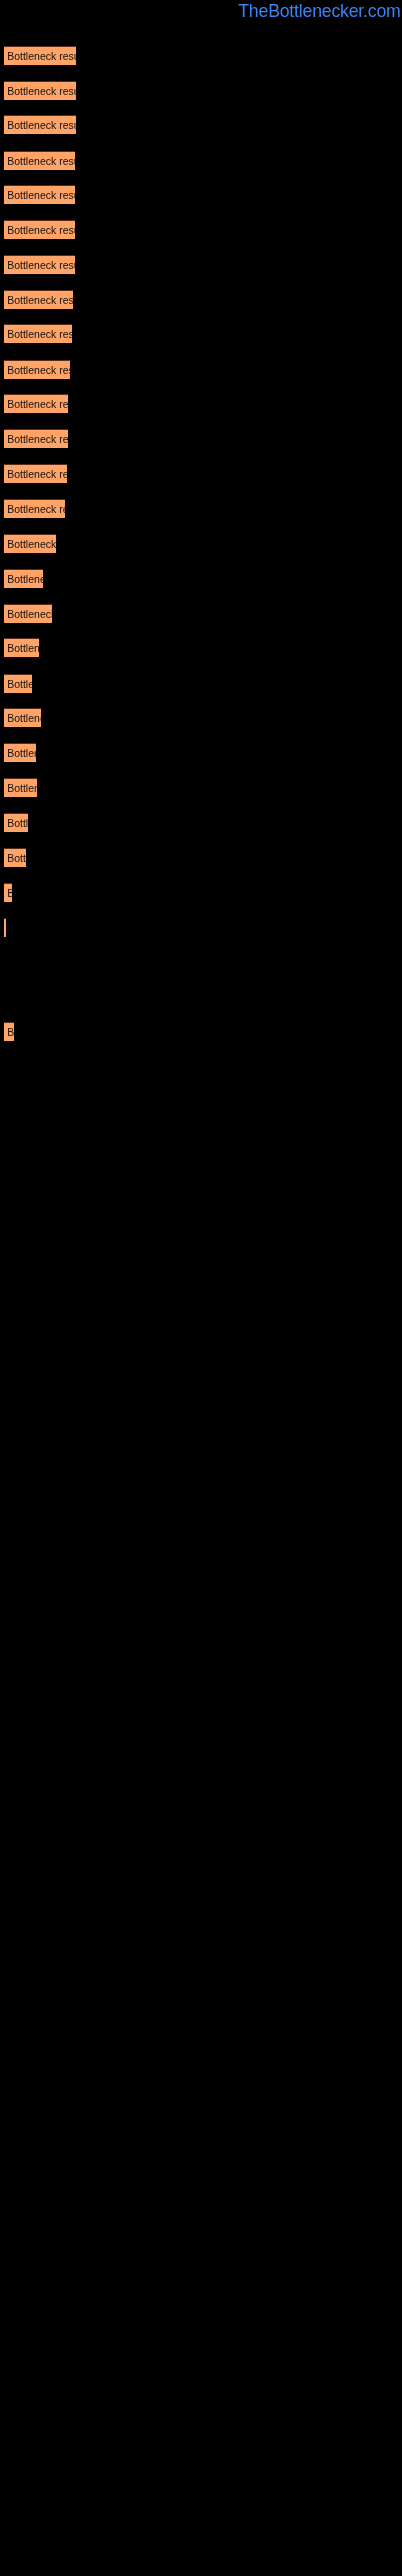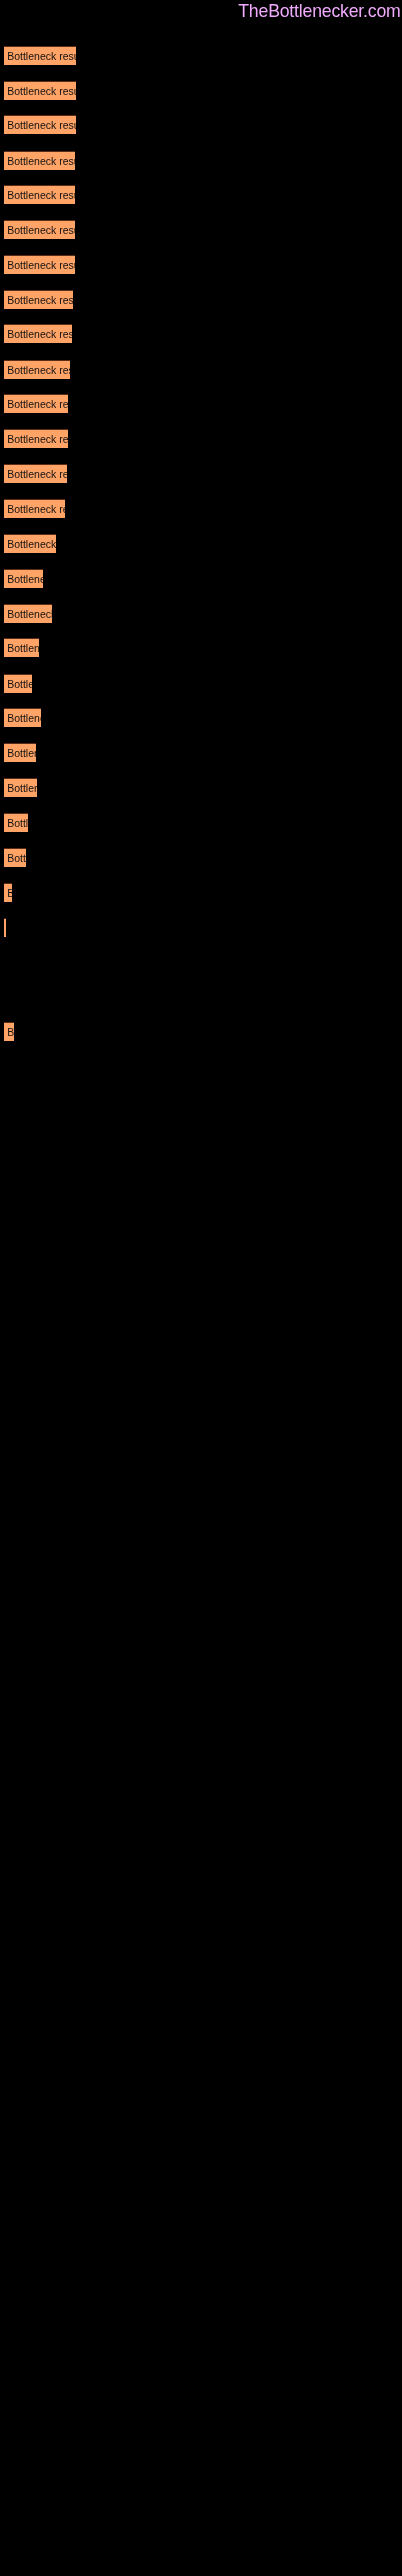--- a/index.html
+++ b/index.html
@@ -22,21 +22,21 @@
     height: 2576px;
     background: #000000;
   }
   .site-title {
     position: absolute;
     right: 2.4px;
     top: 0.8px;
     font-family: "Liberation Sans", sans-serif;
     font-size: 17.7px;
     line-height: 21px;
-    color: #f0abfc;
+    color: #3b82f6;
     letter-spacing: -0.2px;
     white-space: nowrap;
     text-align: center;
   }
   .bars-layer {
     position: absolute;
     left: 0;
     top: 0;
     width: 403px;
     height: 2576px;

